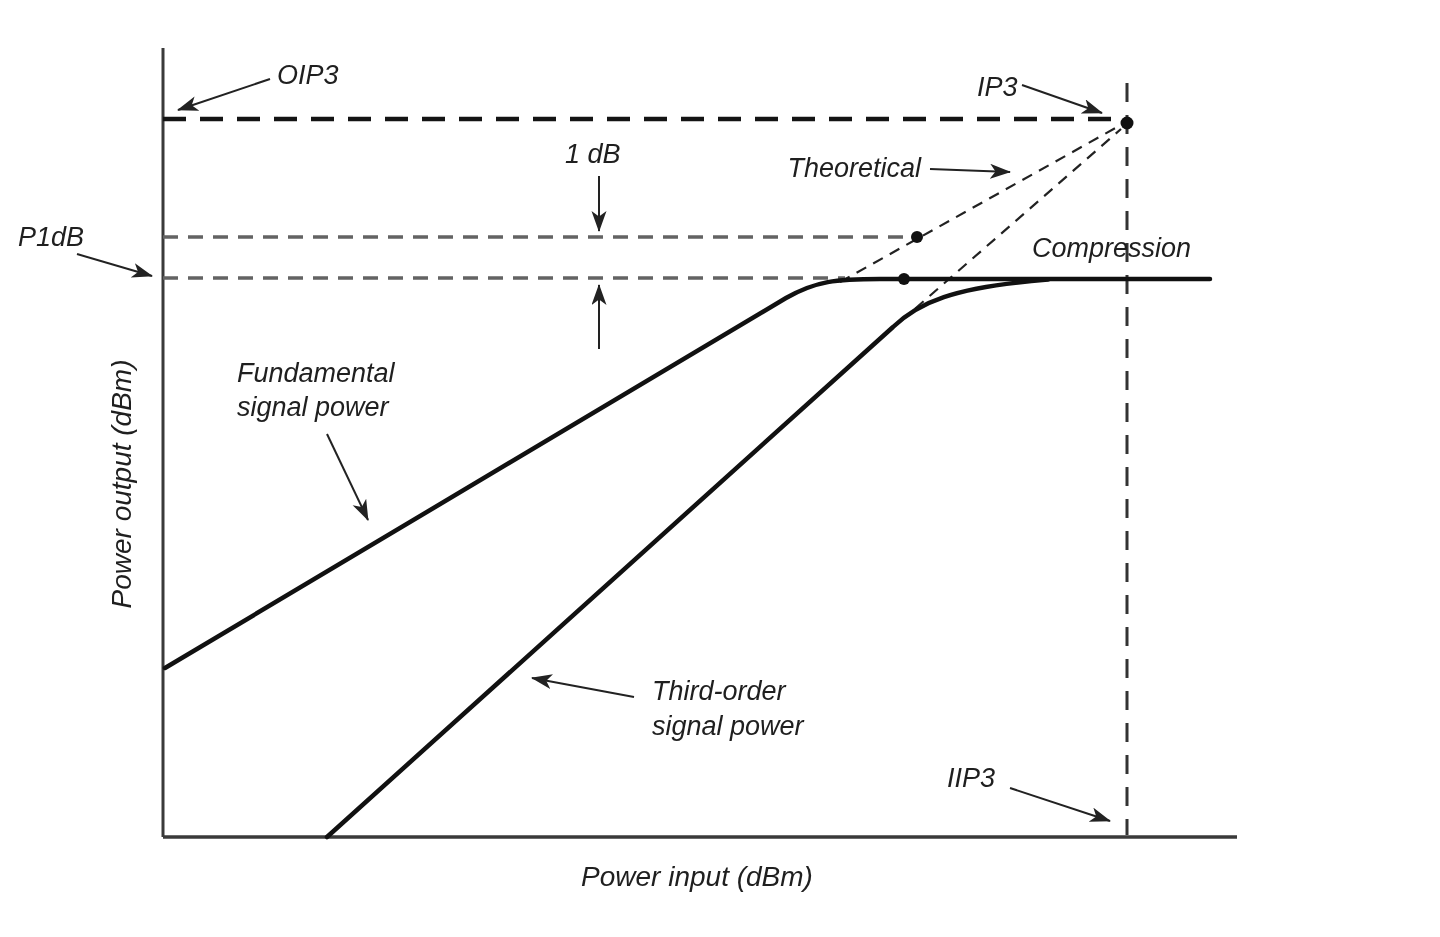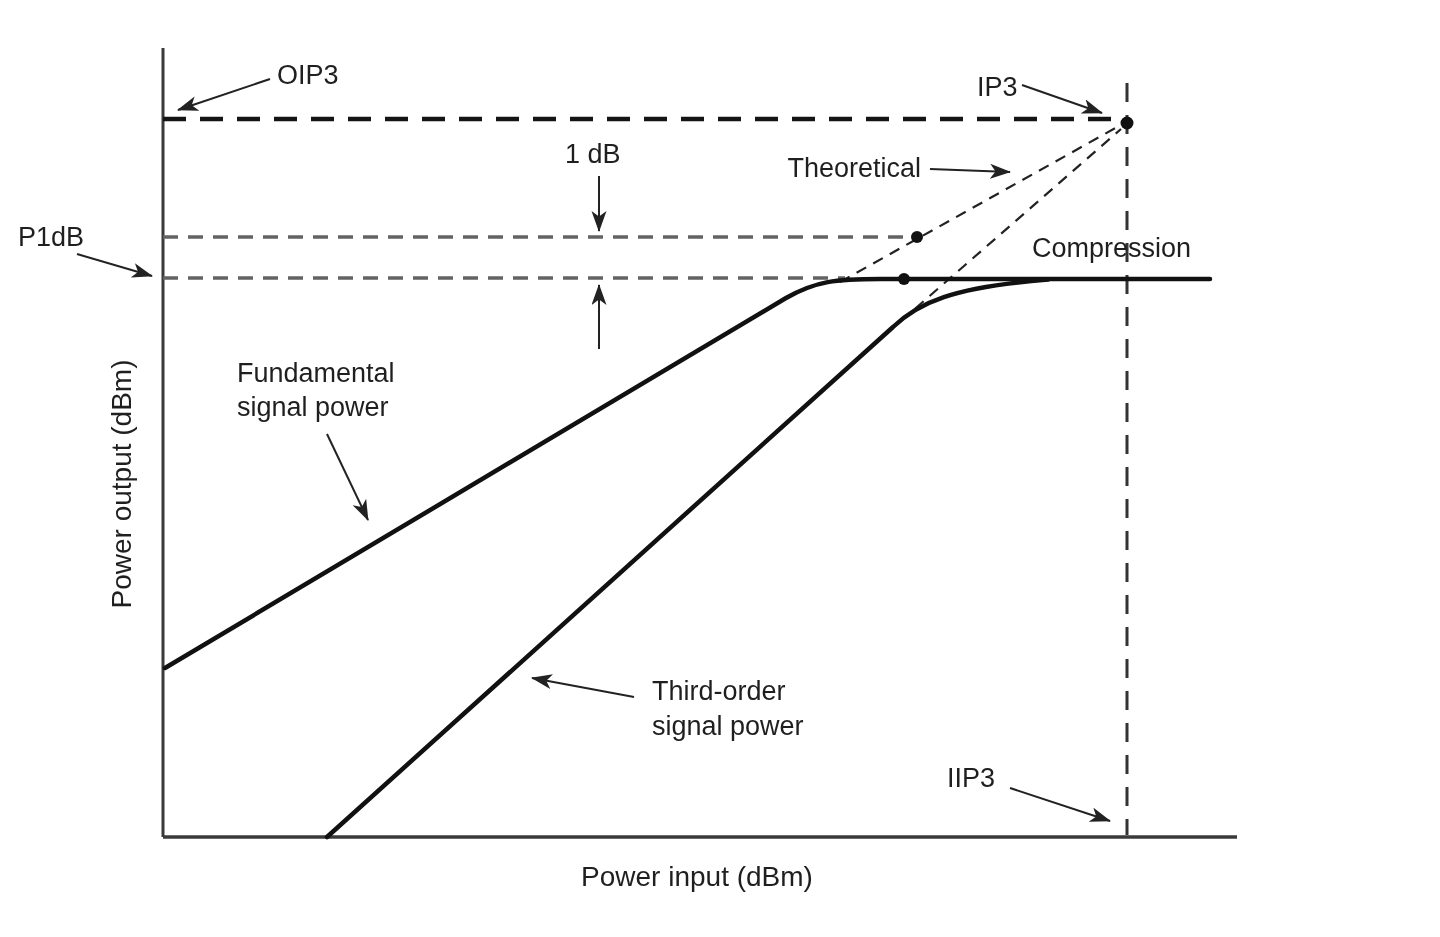--- a/index.html
+++ b/index.html
@@ -6,20 +6,21 @@
     margin: 0;
     padding: 0;
     background: #ffffff;
   }
   .canvas {
     position: relative;
     width: 1440px;
     height: 937px;
     background: #ffffff;
     overflow: hidden;
+    font-style: italic;
   }
   svg {
     display: block;
     font-family: "Liberation Sans", "DejaVu Sans", sans-serif;
   }
   .axis        { stroke: #3a3a3a; stroke-width: 3;   fill: none; }
   .axis-x      { stroke-width: 3.5; }
   .curve       { stroke: #111111; stroke-width: 4.5; fill: none; stroke-linecap: round; }
   .dash-heavy  { stroke: #141414; stroke-width: 4.5; stroke-dasharray: 23 14; fill: none; }
   .dash-vert   { stroke: #333333; stroke-width: 3;   stroke-dasharray: 19 13; fill: none; }

